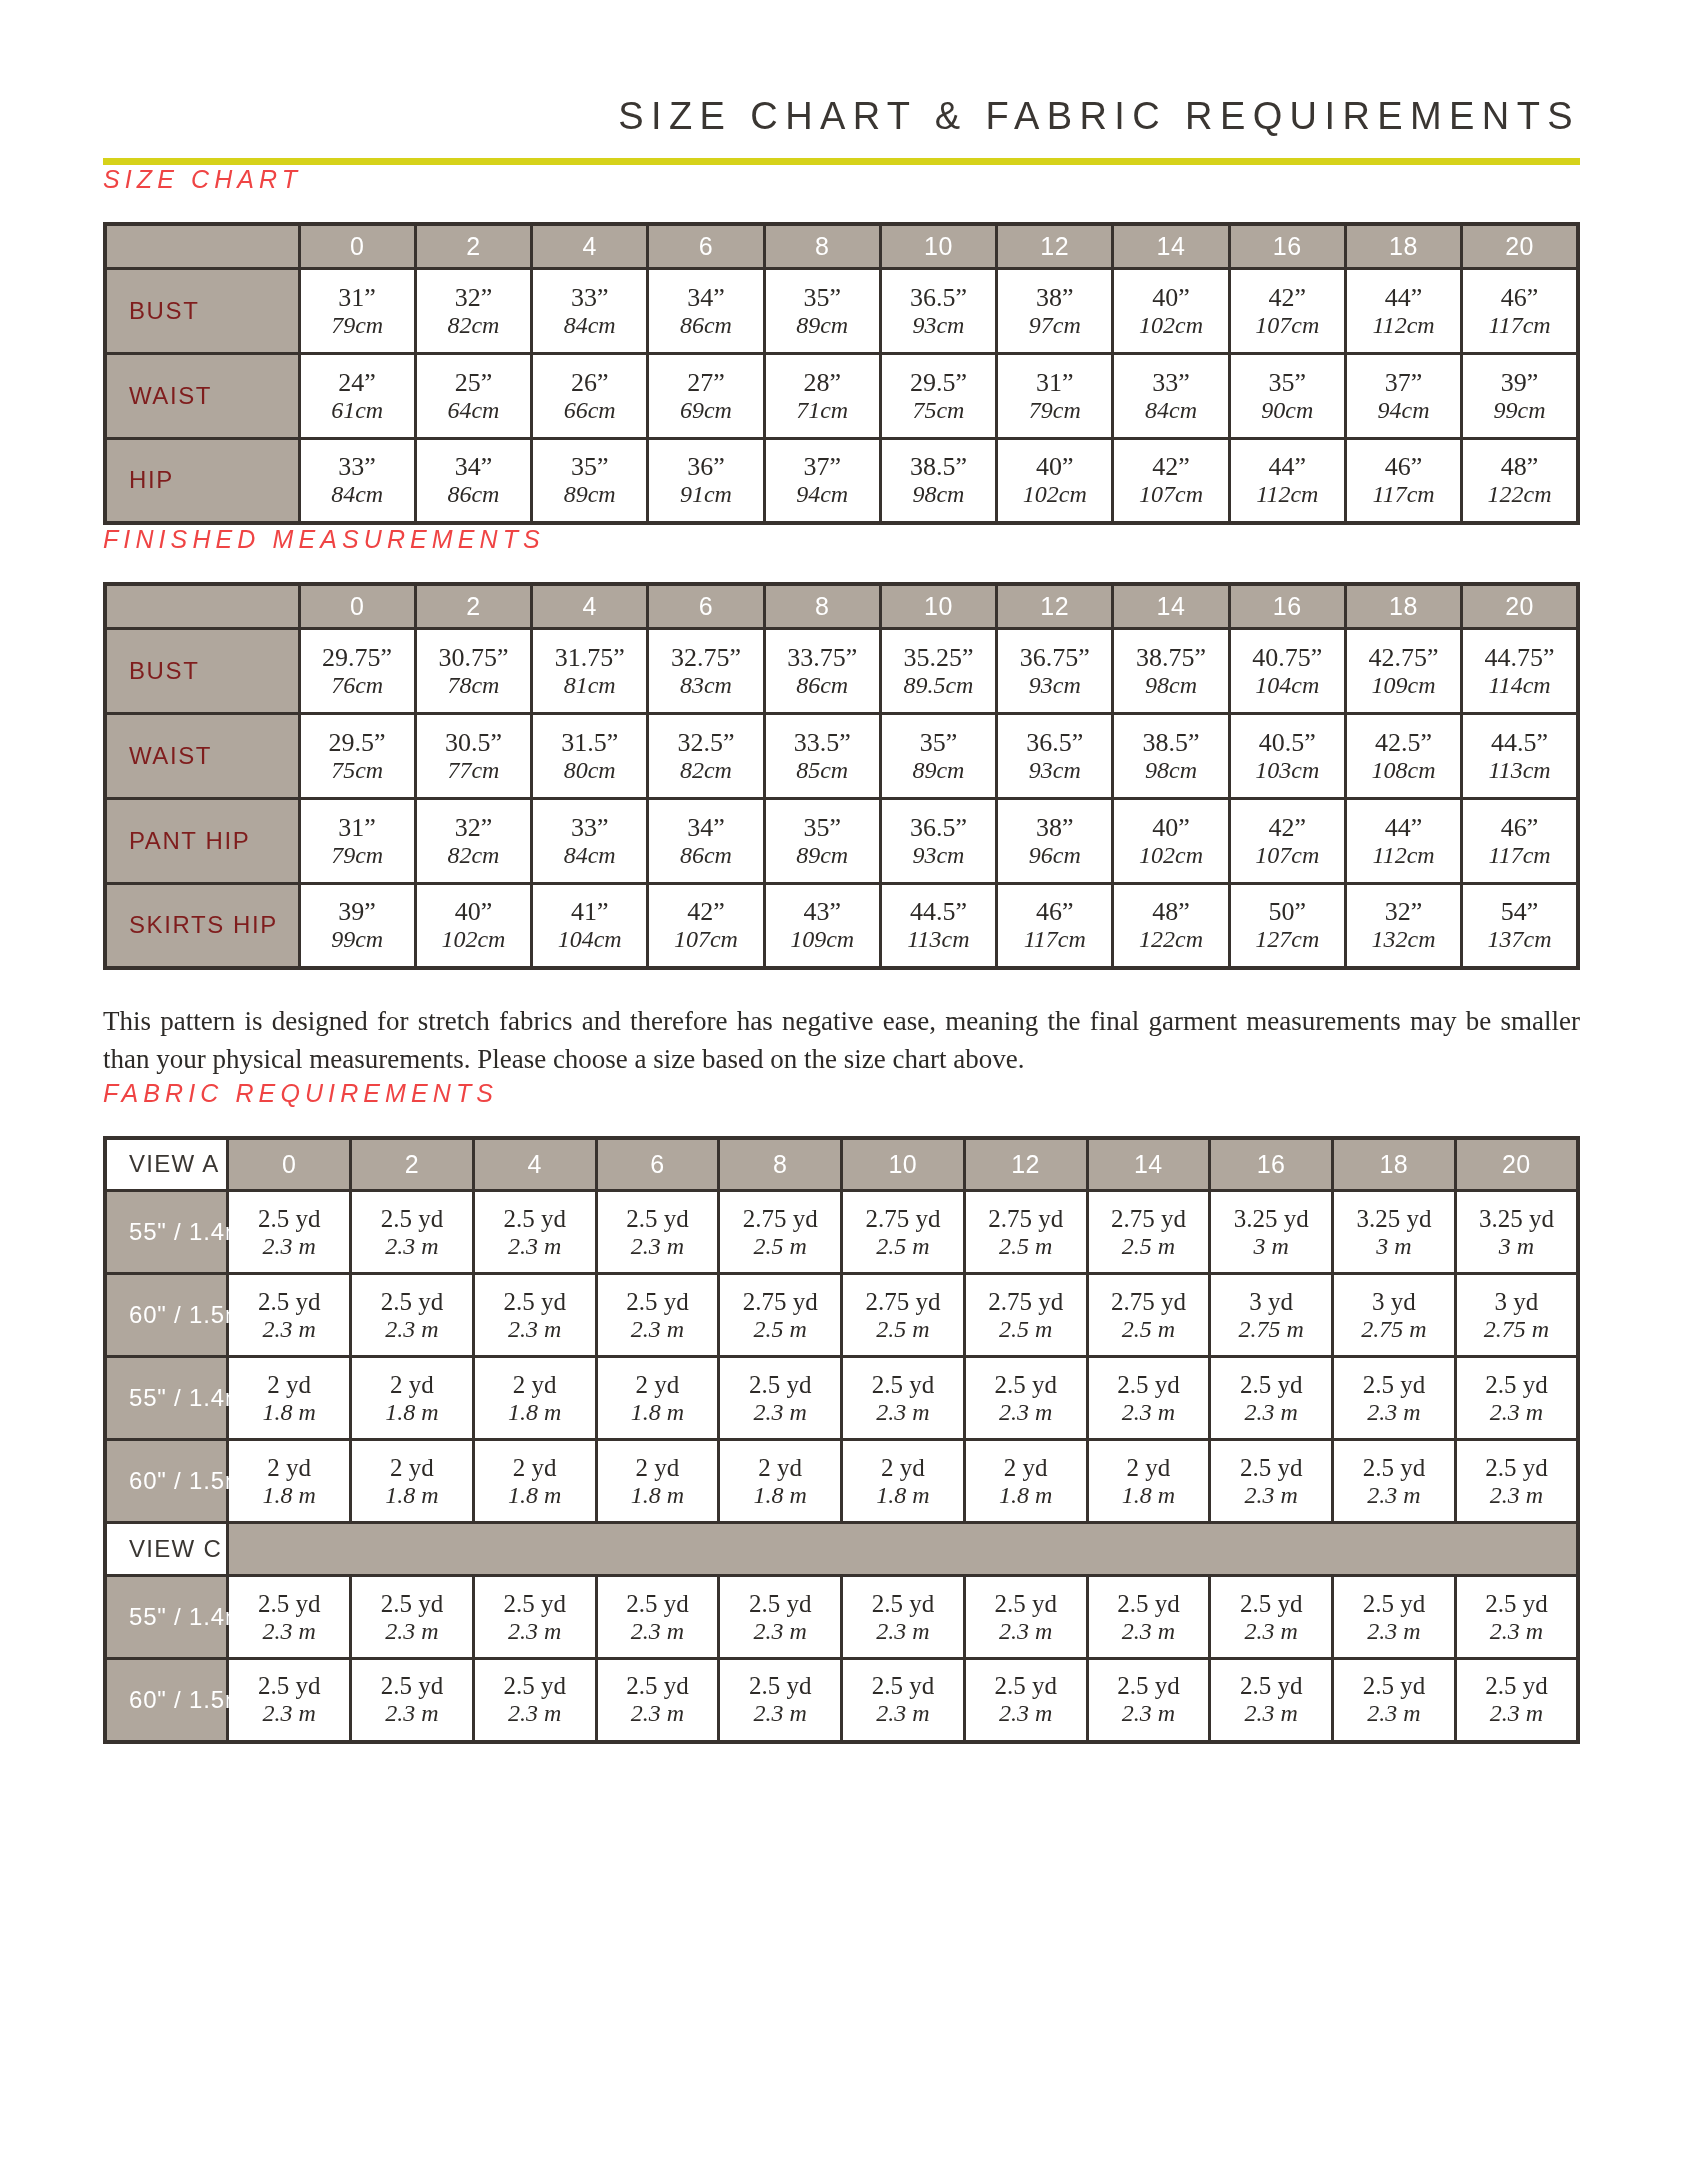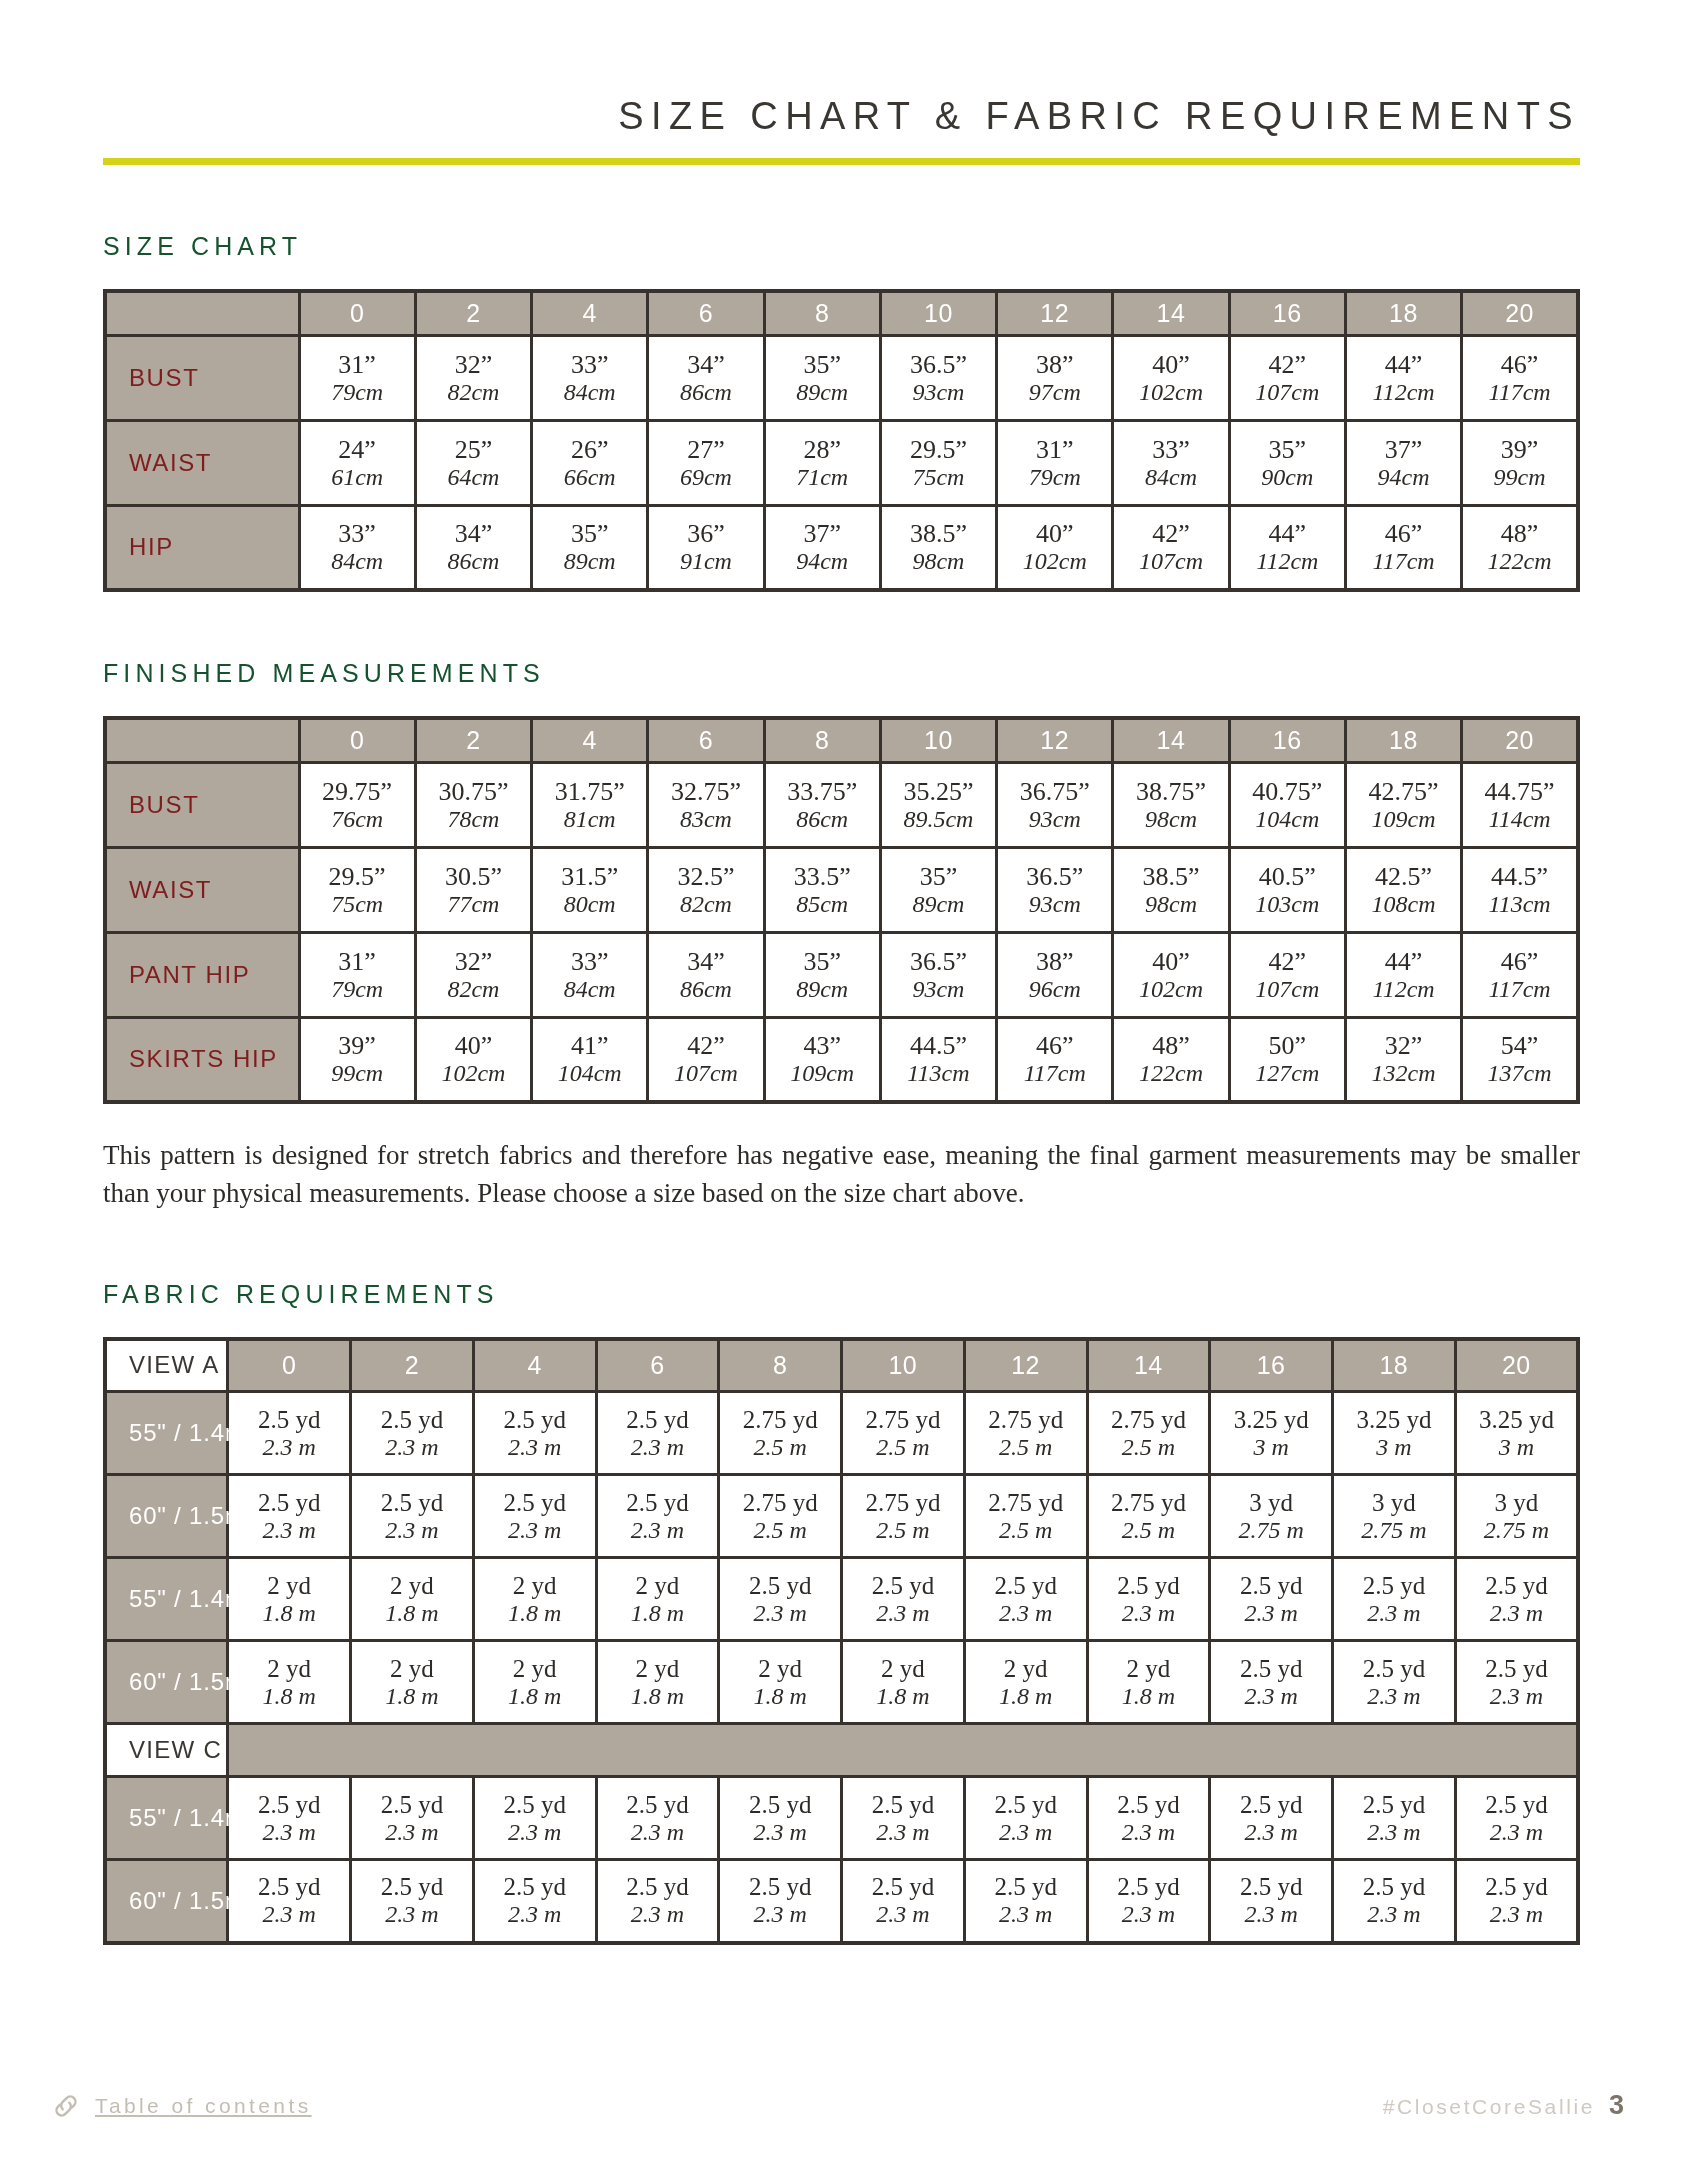--- a/index.html
+++ b/index.html
@@ -35,24 +35,24 @@
     margin-top: 20px;
     height: 7px;
     background: #d6d21a;
     width: 1477px;
   }
 
   
   .section-heading {
     font-size: 25px;
     letter-spacing: 5.1px;
-    color: #14532d;
+    color: #ef4444;
     font-weight: 400;
-    margin-top: 67px;
     margin-bottom: 28px;
+    font-style: italic;
   }
 
   
   table {
     border-collapse: collapse;
     width: 1477px;
     table-layout: fixed;
     border: 4px solid #38322e;
   }
   td, th { border: 3px solid #38322e; padding: 0; }
@@ -872,32 +872,15 @@
             <span class="m">2.3 m</span>
           </td>
           <td class="fab-cell">
             <span class="yd">2.5 yd</span>
             <span class="m">2.3 m</span>
           </td>
         </tr>
       </tbody>
   </table>
 
-  <div class="footer">
-    <a class="toc-link" href="#">
-      <span class="chain-icon">
-        <svg viewBox="0 0 32 32" width="30" height="30" aria-hidden="true">
-          <g fill="none" stroke="#c3bdb4" stroke-width="2.6" stroke-linecap="round">
-            <path d="M12.5 19.5 A5.5 5.5 0 0 1 12.5 11.7 L16.7 7.5 A5.5 5.5 0 0 1 24.5 15.3 L22.2 17.6"></path>
-            <path d="M19.5 12.5 A5.5 5.5 0 0 1 19.5 20.3 L15.3 24.5 A5.5 5.5 0 0 1 7.5 16.7 L9.8 14.4"></path>
-          </g>
-        </svg>
-      </span>
-      <span>Table of contents</span>
-    </a>
-    <div class="footer-right">
-      <span class="hashtag">#ClosetCoreSallie</span>
-      <span class="page-num">3</span>
-    </div>
-  </div>
 
 </div>
 
 
 </body></html>

